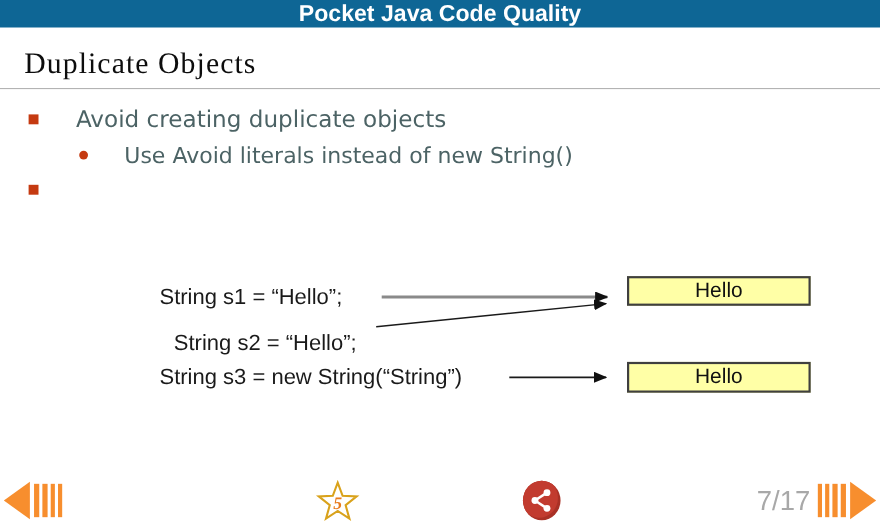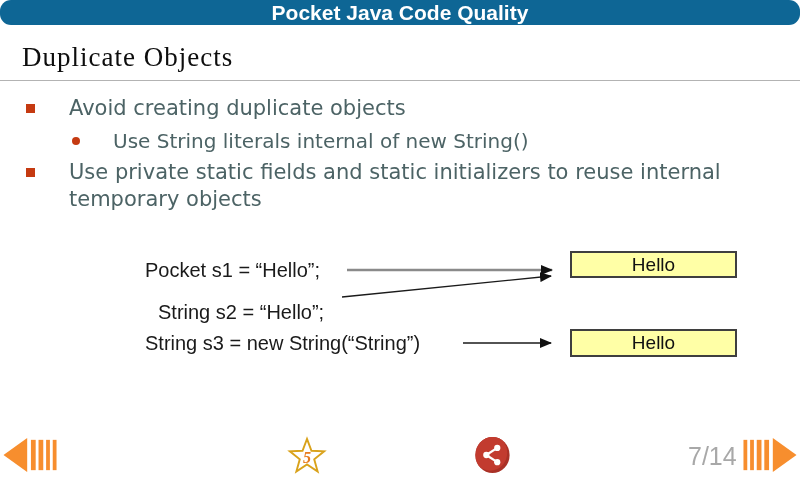--- a/index.html
+++ b/index.html
@@ -6,21 +6,21 @@
     --header_bg:#0e6695; --slide_text:#4c6365; --bullet_marker:#c53a11;
     --box_fill:#ffffa6; --box_border:#3f3f3f; --nav_orange:#f78e2e;
     --share_red:#c23b2f; --share_red_dark:#a93126; --star_gold:#d9a21b;
     --page_gray:#a8a8a8;
   }
   *{margin:0;padding:0;box-sizing:border-box;}
   html,body{width:800px;height:480px;overflow:hidden;background:#fff;}
   body{position:relative;font-family:"DejaVu Sans",sans-serif;}
 
   .header{position:absolute;left:0;top:0;width:800px;height:25px;
-    background:var(--header_bg);display:flex;align-items:center;justify-content:center;border-radius:11px;}
+    background:var(--header_bg);display:flex;align-items:center;justify-content:center;}
   .header .title{color:#fff;font-family:"Liberation Sans",sans-serif;
     font-size:21px;font-weight:700;letter-spacing:0px;}
 
   .slide{position:absolute;left:0;top:33px;width:800px;height:397px;background:#fff;}
   .slide-title{margin:8px 0 0 22px;font-size:27px;line-height:32px;color:#0d0d0d;
     letter-spacing:1px;font-family:Liberation Serif, serif;}
   .rule{border:none;border-top:1px solid #b3b3b3;margin-top:7px;width:800px;}
 
   .bullets{margin:14px 0 0 26px;}
   .b{display:flex;align-items:flex-start;margin-bottom:7px;color:var(--slide_text);gap:20px;}
@@ -65,30 +65,29 @@
   <div class="slide-title">Duplicate Objects</div>
   <hr class="rule">
 
   <div class="bullets">
     <div class="b l1">
       <span class="marker-sq"></span>
       <span class="text">Avoid creating duplicate objects</span>
     </div>
     <div class="b l2">
       <span class="marker-dot"></span>
-      <span class="text">Use String literals internal of new String()</span>
+      <span class="text">Use Avoid literals instead of new String()</span>
     </div>
     <div class="b l1">
       <span class="marker-sq"></span>
-      <span class="text">Use private static fields and static initializers to reuse internal temporary objects</span>
     </div>
   </div>
 </div>
 
-<div class="diagram-text" id="code1">Pocket s1 = “Hello”;</div>
+<div class="diagram-text" id="code1">String s1 = “Hello”;</div>
 <div class="diagram-text" id="code2">String s2 = “Hello”;</div>
 <div class="diagram-text" id="code3">String s3 = new String(“String”)</div>
 
 <div class="hbox" id="box1">Hello</div>
 <div class="hbox" id="box2">Hello</div>
 
 <svg class="arrows" xmlns="http://www.w3.org/2000/svg">
   <defs>
     <marker id="ah" markerWidth="12" markerHeight="10" refX="11" refY="5" orient="auto" markerUnits="userSpaceOnUse">
       <path d="M0,0 L12,5 L0,10 z" fill="#111"></path>
@@ -128,21 +127,21 @@
         <ellipse cx="16.5" cy="17.5" rx="18" ry="19" fill="#c23b2f"></ellipse>
       </g>
       <line x1="12.5" y1="20" x2="24" y2="12.5" stroke="#fff" stroke-width="2.4"></line>
       <line x1="12.5" y1="20" x2="24" y2="27.5" stroke="#fff" stroke-width="2.4"></line>
       <circle cx="12.5" cy="20" r="3.3" fill="#fff"></circle>
       <circle cx="24" cy="12.5" r="3.3" fill="#fff"></circle>
       <circle cx="24" cy="27.5" r="3.3" fill="#fff"></circle>
     </svg>
   </button>
 
-  <div class="page">7/14</div>
+  <div class="page">7/17</div>
 
   <button class="navbtn" id="next">
     <svg width="58" height="36" viewBox="0 0 60 38" xmlns="http://www.w3.org/2000/svg">
       <polygon points="27,1 27,37 2,19" fill="#f78e2e"></polygon>
       <rect x="31" y="3" width="5" height="32" fill="#f78e2e"></rect>
       <rect x="39" y="3" width="5" height="32" fill="#f78e2e"></rect>
       <rect x="47" y="3" width="4" height="32" fill="#f78e2e"></rect>
       <rect x="54" y="3" width="4" height="32" fill="#f78e2e"></rect>
     </svg>
   </button>

